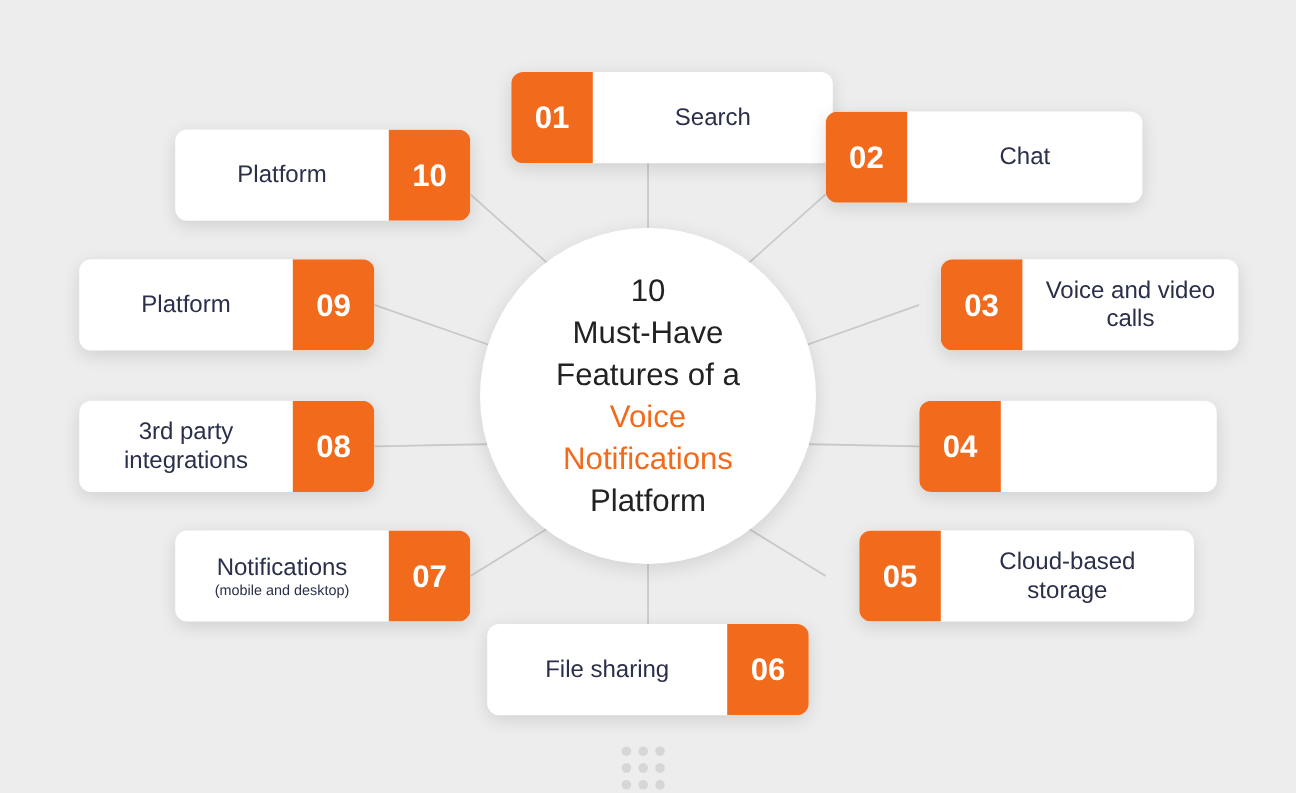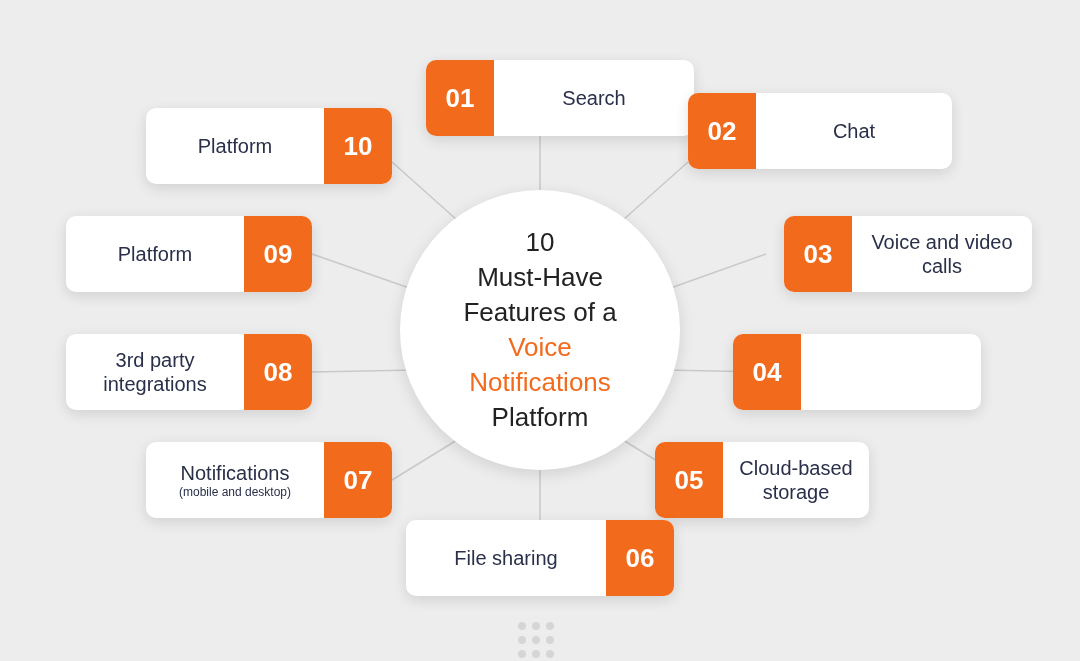--- a/index.html
+++ b/index.html
@@ -85,22 +85,22 @@
   .card.right { flex-direction: row; }
   
   .card.left  { flex-direction: row; }
   .card.left .num { order: 2; }
   .card.left .label { order: 1; }
 
   
   .c01 { left: 426px; top: 60px;  width: 268px; }
   .c02 { left: 688px; top: 93px; width: 264px; }
   .c03 { left: 766px; top: 216px; width: 248px; margin-left: 18px; }
-  .c04 { left: 733px; top: 334px; width: 248px; }
-  .c05 { left: 655px; top: 442px; width: 214px; }
+  .c04 { left: 766px; top: 334px; width: 248px; }
+  .c05 { left: 716px; top: 442px; width: 279px; }
   .c06 { left: 406px; top: 520px; width: 268px; }
   .c07 { left: 146px; top: 442px; width: 246px; }
   .c08 { left:  66px; top: 334px; width: 246px; }
   .c09 { left:  66px; top: 216px; width: 246px; }
   .c10 { left: 146px; top: 108px; width: 246px; }
 
   .dots {
     position: absolute;
     left: 518px;
     top: 622px;

